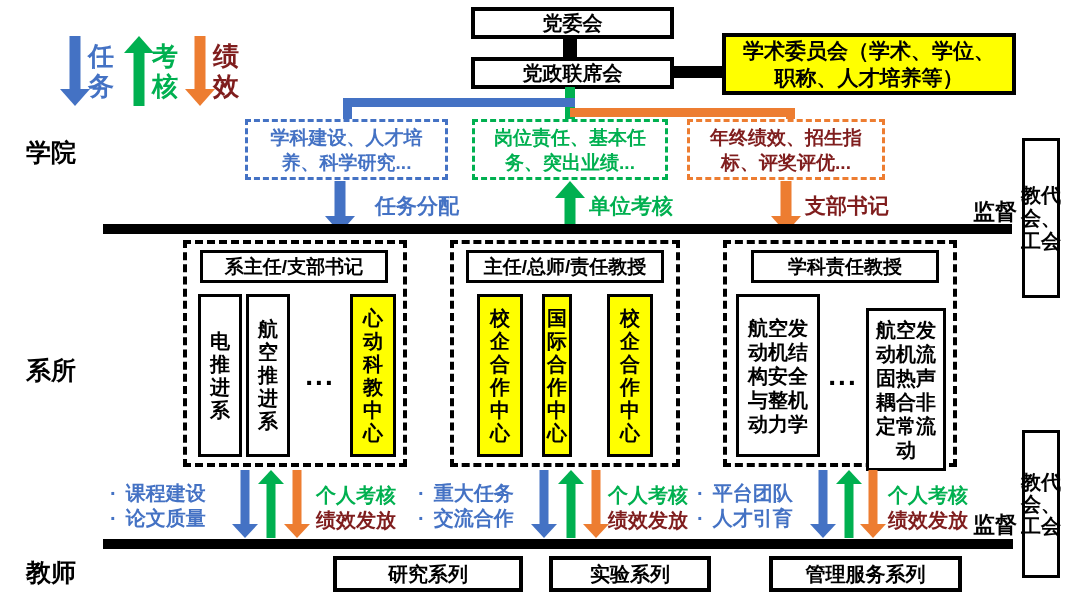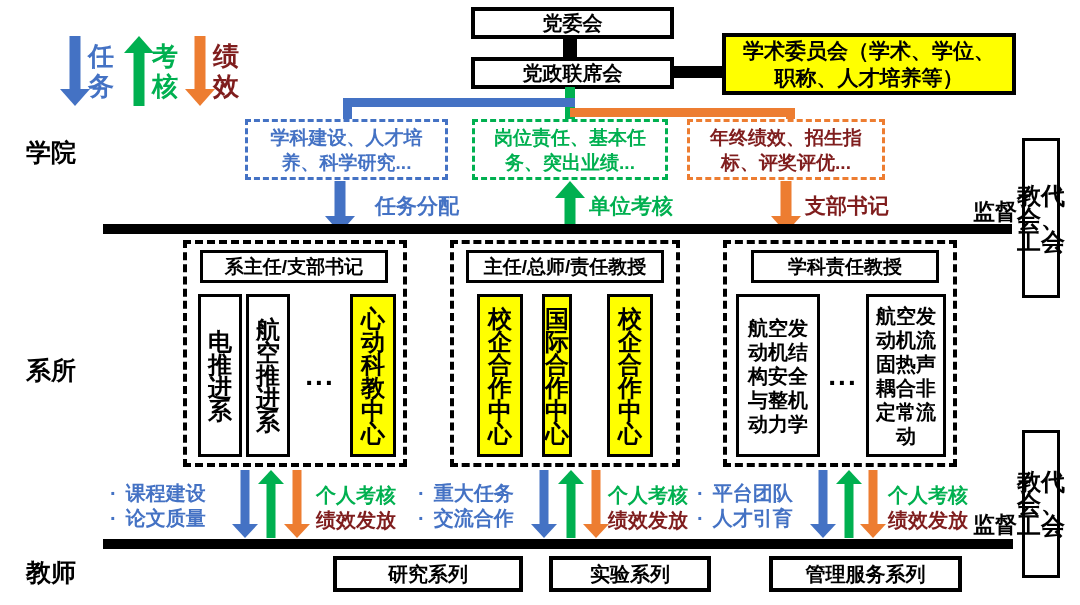--- a/index.html
+++ b/index.html
@@ -8,21 +8,21 @@
     font-family:"Liberation Sans","DejaVu Sans",sans-serif;font-weight:bold;color:#000;
   }
   
   .box{position:absolute;border:4px solid #000;background:#fff;display:flex;align-items:center;justify-content:center;text-align:center;box-sizing:border-box;}
   .ybox{background:#FFFF00;}
   
   .dash-black{position:absolute;border:4px dashed #000;box-sizing:border-box;background:transparent;}
   .dash-col{position:absolute;border:3px dashed;box-sizing:border-box;display:flex;align-items:center;justify-content:center;text-align:center;white-space:pre-line;font-size:19px;line-height:25px;background:#fff;}
   .pre{white-space:pre-line;}
   
-  .vbox{font-size:24px;line-height:23px;word-break:break-all;padding:0 2px;}
+  .vbox{font-size:20px;line-height:23px;word-break:break-all;padding:0 2px;}
   .wbox{font-size:20px;line-height:24px;word-break:break-all;padding:0 7px;}
   
   .bar{position:absolute;background:#000;}
   .cline{position:absolute;}
   
   .lvl{position:absolute;font-size:25px;}
   .sup{position:absolute;font-size:22px;}
   .albl{position:absolute;font-size:21px;}
   .dots{position:absolute;display:flex;align-items:center;justify-content:center;font-size:28px;letter-spacing:2px;}
   
@@ -136,21 +136,21 @@
   <div class="dash-black" style="left:450px;top:240px;width:230px;height:227px;"></div>
   <div class="box" style="left:466px;top:250px;width:198px;height:33px;border-width:3px;font-size:19px;">主任/总师/责任教授</div>
   <div class="box vbox ybox" style="left:477px;top:294px;width:46px;height:163px;border-width:3px;">校企合作中心</div>
   <div class="box vbox ybox" style="left:542px;top:294px;width:30px;height:163px;border-width:3px;">国际合作中心</div>
   <div class="box vbox ybox" style="left:607px;top:294px;width:46px;height:163px;border-width:3px;">校企合作中心</div>
 
   <div class="dash-black" style="left:723px;top:240px;width:234px;height:227px;"></div>
   <div class="box" style="left:751px;top:250px;width:188px;height:33px;border-width:3px;font-size:19px;">学科责任教授</div>
   <div class="box wbox" style="left:736px;top:294px;width:84px;height:163px;border-width:3px;">航空发动机结构安全与整机动力学</div>
   <div class="dots" style="left:822px;top:294px;width:42px;height:163px;">...</div>
-  <div class="box wbox" style="left:866px;top:294px;width:80px;height:163px;border-width:3px;">航空发动机流固热声耦合非定常流动</div>
+  <div class="box wbox" style="left:866px;top:308px;width:80px;height:163px;border-width:3px;">航空发动机流固热声耦合非定常流动</div>
 
   <div class="flow t-blue" style="left:110px;top:481px;">
     <div class="row">
         <span class="b">·</span>
         <span>课程建设</span>
       </div>
     <div class="row">
         <span class="b">·</span>
         <span>论文质量</span>
       </div>

